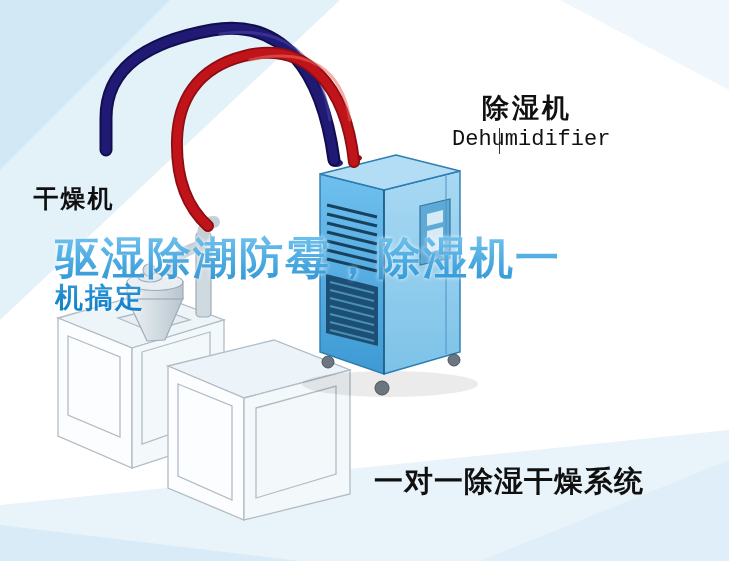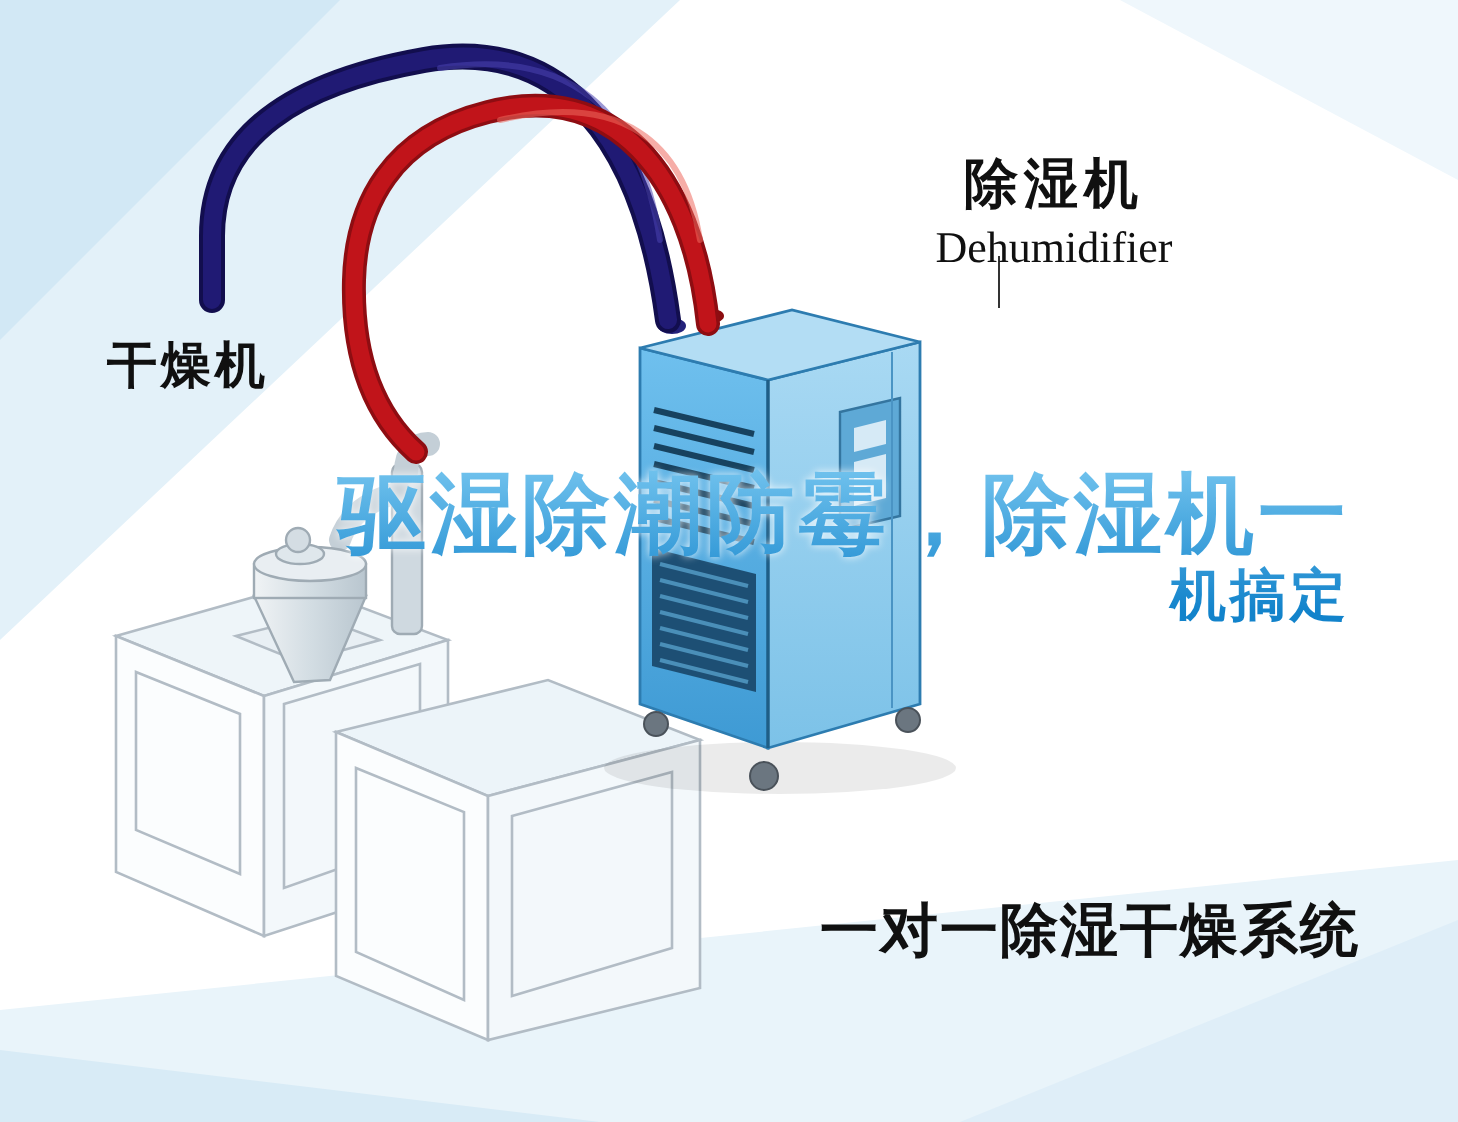--- a/index.html
+++ b/index.html
@@ -6,37 +6,37 @@
     --headline_light:#72c3ee; --headline_dark:#1283cb;
     --pipe_red:#c1141a; --pipe_red_dark:#8e0d12;
     --pipe_blue:#201a74; --pipe_blue_dark:#120e4e;
     --dehumidifier_blue:#58b0e6; --text_black:#101010;
   }
   html,body{margin:0;padding:0;background:#fff;}
   .stage{position:relative;width:729px;height:561px;background:#ffffff;overflow:hidden;
          font-family:"Liberation Sans",sans-serif;}
   svg.art{position:absolute;left:0;top:0;width:729px;height:561px;}
 
-  .serif{font-family:Liberation Serif, serif;}
-  .label{position:absolute;color:var(--text_black);}
+  .serif{font-family:Liberation Mono, monospace;}
+  .label{position:absolute;color:var(--text_black);margin-top:16px;}
   .label .cn{font-weight:bold;color:var(--text_black);}
 
   .label-dehu{left:452px;top:74px;width:150px;text-align:center;}
   .label-dehu .cn{font-size:27px;letter-spacing:3px;}
   .label-dehu .en{font-size:22px;margin-top:1px;}
 
-  .label-hopper{left:46px;top:166px;width:96px;text-align:center;}
+  .label-hopper{left:26px;top:166px;width:96px;text-align:center;}
   .label-hopper .cn{font-size:25px;letter-spacing:2px;}
   .label-hopper .en{font-size:21px;margin-top:2px;}
 
-  .label-system{left:395px;top:446px;width:300px;text-align:center;}
+  .label-system{left:374px;top:446px;width:300px;text-align:left;}
   .label-system .cn{font-size:29px;font-weight:bold;letter-spacing:1px;}
   .label-system .en{font-size:21px;margin-top:4px;}
 
-  .headline{position:absolute;left:55px;top:233px;width:620px;text-align:right;
+  .headline{position:absolute;left:55px;top:233px;width:620px;text-align:left;
     font-weight:bold;line-height:1.12;letter-spacing:2px;
     background:linear-gradient(180deg,var(--headline_light) 0%,var(--headline_dark) 90%);
     -webkit-background-clip:text;background-clip:text;color:transparent;
     filter:drop-shadow(0 0 2px rgba(255,255,255,0.85));}
   .headline .line1{font-size:44px;}
   .headline .line2{font-size:28px;}
 
   .pointer{position:absolute;left:499px;top:128px;width:1px;height:26px;background:#333;}
 
   .pipe-blue-main{stroke:var(--pipe_blue);}

